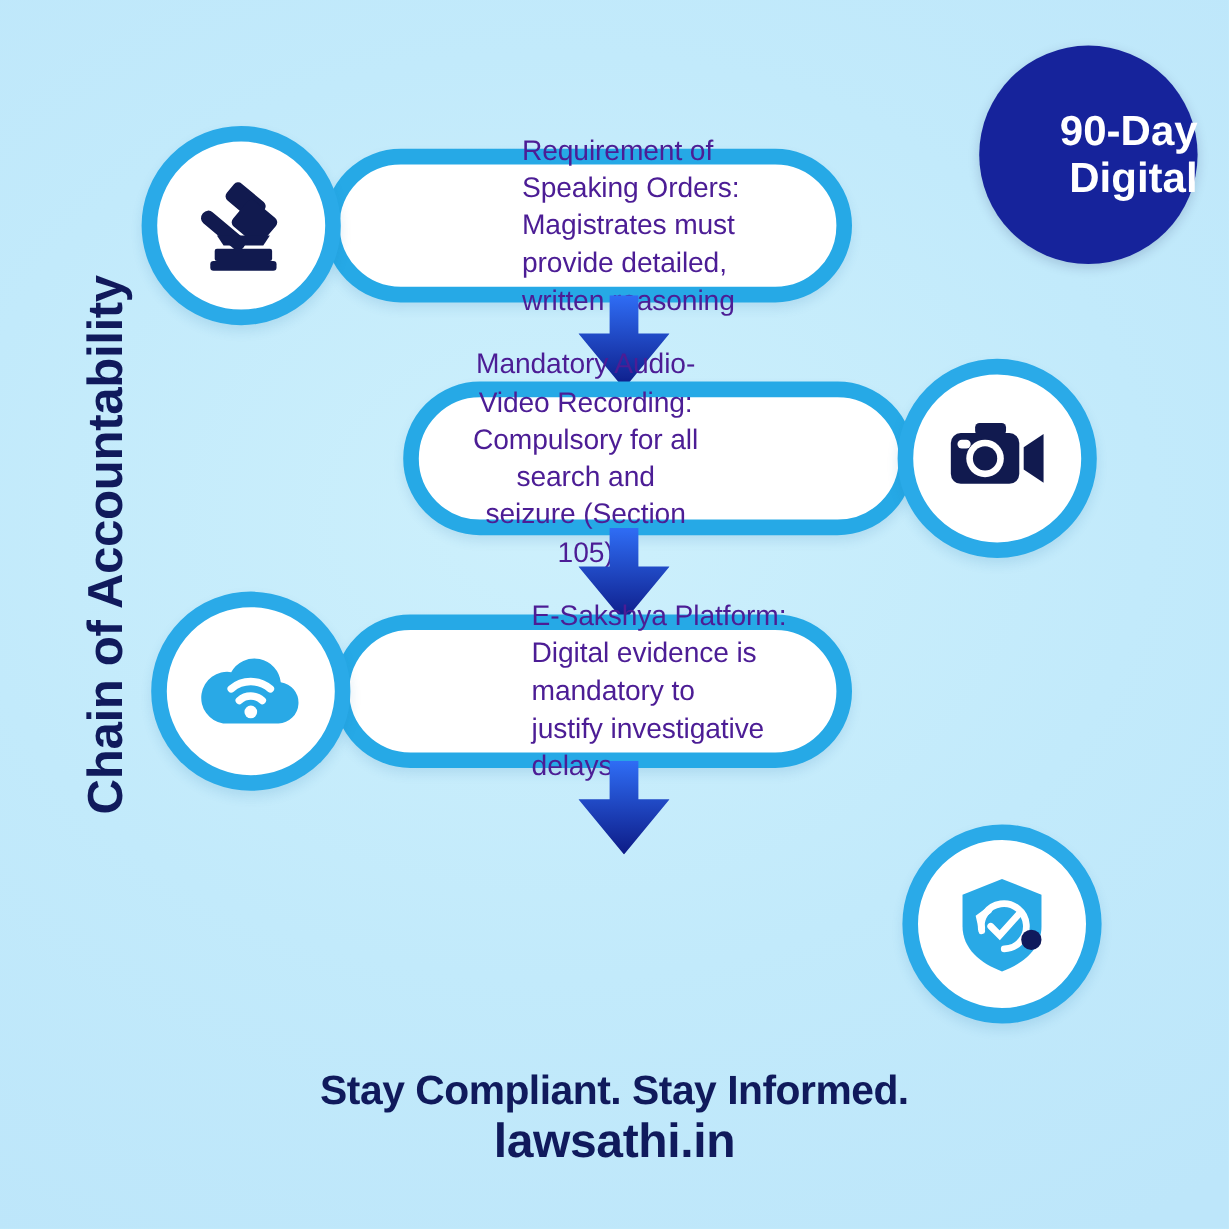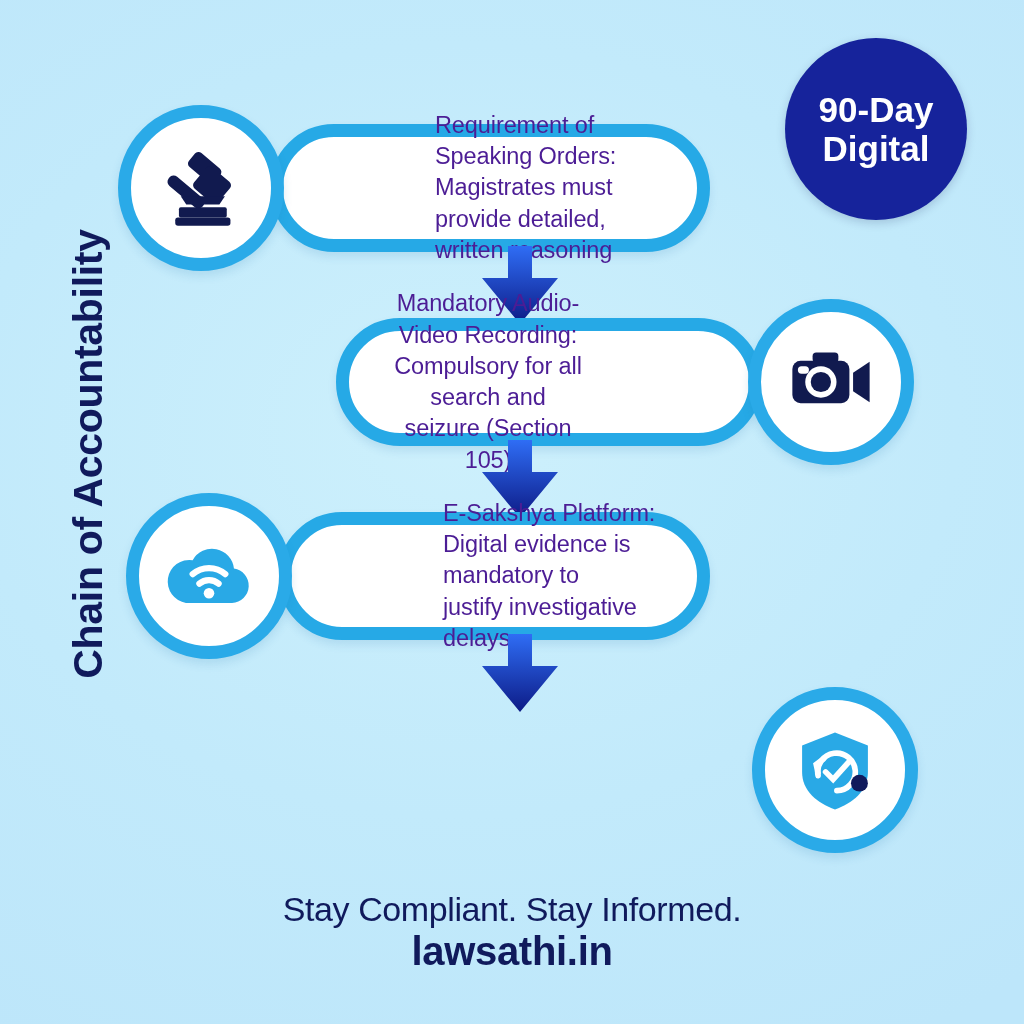--- a/index.html
+++ b/index.html
@@ -37,29 +37,29 @@
     color: #101a5c;
     font-size: 41px;
     font-weight: 700;
     letter-spacing: -0.3px;
     white-space: nowrap;
   }
 
   
   .badge {
     position: absolute;
-    left: 785px;
+    left: 816px;
     top: 38px;
     width: 182px;
     height: 182px;
     border-radius: 50%;
     background: #16239b;
     display: flex;
     flex-direction: column;
-    align-items: center;
+    align-items: flex-end;
     justify-content: center;
     color: #ffffff;
     font-weight: 800;
     font-size: 35px;
     line-height: 1.12;
     text-align: center;
     box-shadow: 0 3px 10px rgba(10,20,80,0.18);
   }
 
   
@@ -137,21 +137,21 @@
   .footer {
     position: absolute;
     left: 0;
     right: 0;
     top: 890px;
     text-align: center;
     color: #101a5c;
   }
   .footer .tagline {
     font-size: 34px;
-    font-weight: 400;
+    font-weight: 700;
     letter-spacing: -0.4px;
   }
   .footer .site {
     font-size: 40px;
     font-weight: 700;
     letter-spacing: -0.3px;
   }
 </style>
 </head>
 <body>

